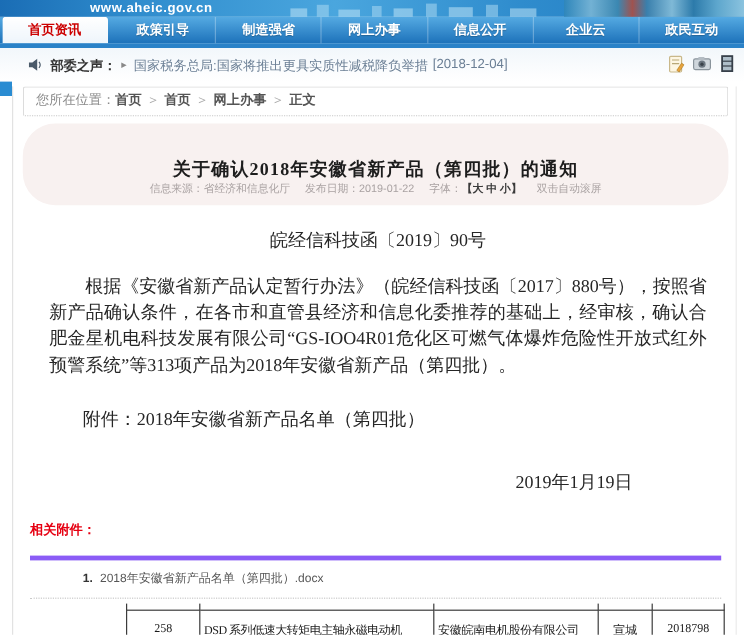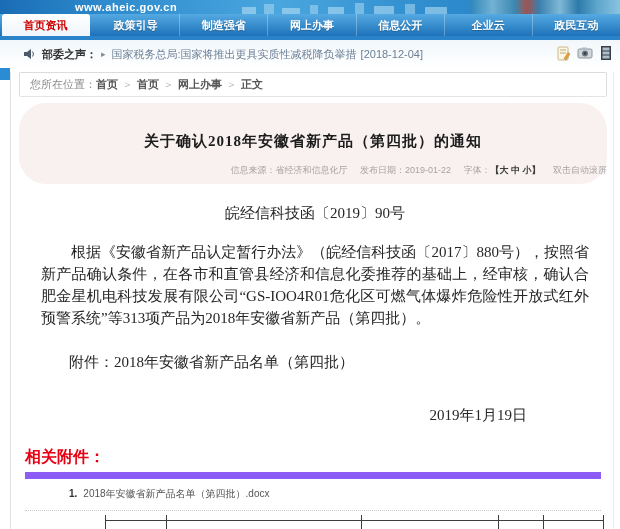--- a/index.html
+++ b/index.html
@@ -81,41 +81,41 @@
   .crumbbox .sep{color:#aaa;margin:0 4px;}
   
   .arthead{
     margin:6px 4px 0 6px;background:#f8f1f0;padding-top:29px;border-radius:27px;
   }
   .arthead h1{
     margin:0;text-align:center;font-size:15px;color:#1d1d1d;
     font-family:"Liberation Serif","DejaVu Serif",serif;letter-spacing:1px;
   }
   .meta{
-    text-align:right;font-size:9px;color:#a9a2a2;margin-top:13px;padding-bottom:7px;
+    text-align:center;font-size:9px;color:#a9a2a2;padding-bottom:7px;
   }
   .meta .gap{display:inline-block;width:10px;}
   .meta .sizes{color:#3a3a3a;font-weight:bold;}
   
   .doc{
     font-family:"Liberation Serif","DejaVu Serif",serif;
     font-size:15px;color:#262626;padding:0 16px 0 22px;
   }
   .doc .docnum{text-align:center;margin:20px 0 18px;}
   .doc .salutation{margin:0 0 4px 5px;}
   .doc .para{text-indent:2em;line-height:22px;margin:0 6px;text-align:justify;}
   .doc .attach-line{margin:24px 0 0 34px;}
   .doc .signblock{text-align:right;margin:26px 68px 0 0;}
   .doc .signblock .signer{display:inline-block;text-align:center;}
   .doc .signblock .signdate{margin-top:8px;text-align:center;}
   
   .related{margin:22px 10px 0 12px;}
   .related .head{
-    color:#e60012;font-weight:bold;font-size:16px;padding-bottom:4px;
-    border-bottom:7px solid #8b5cf6;
+    color:#e60012;font-weight:bold;font-size:11px;padding-bottom:14px;
+    border-bottom:4px solid #8b5cf6;
   }
   .related .item{margin:8px 0 0 44px;font-size:10px;color:#555;}
   .related .item b{color:#333;margin-right:6px;}
   .related .dotline{margin-top:9px;border-bottom:1px dotted #c9c9c9;}
   
   table.products{
     margin:4px 0 0 92px;border-collapse:collapse;table-layout:fixed;
     width:471px;font-family:"Liberation Serif","DejaVu Serif",serif;
     font-size:10px;color:#1a1a1a;border-top:none;
   }

